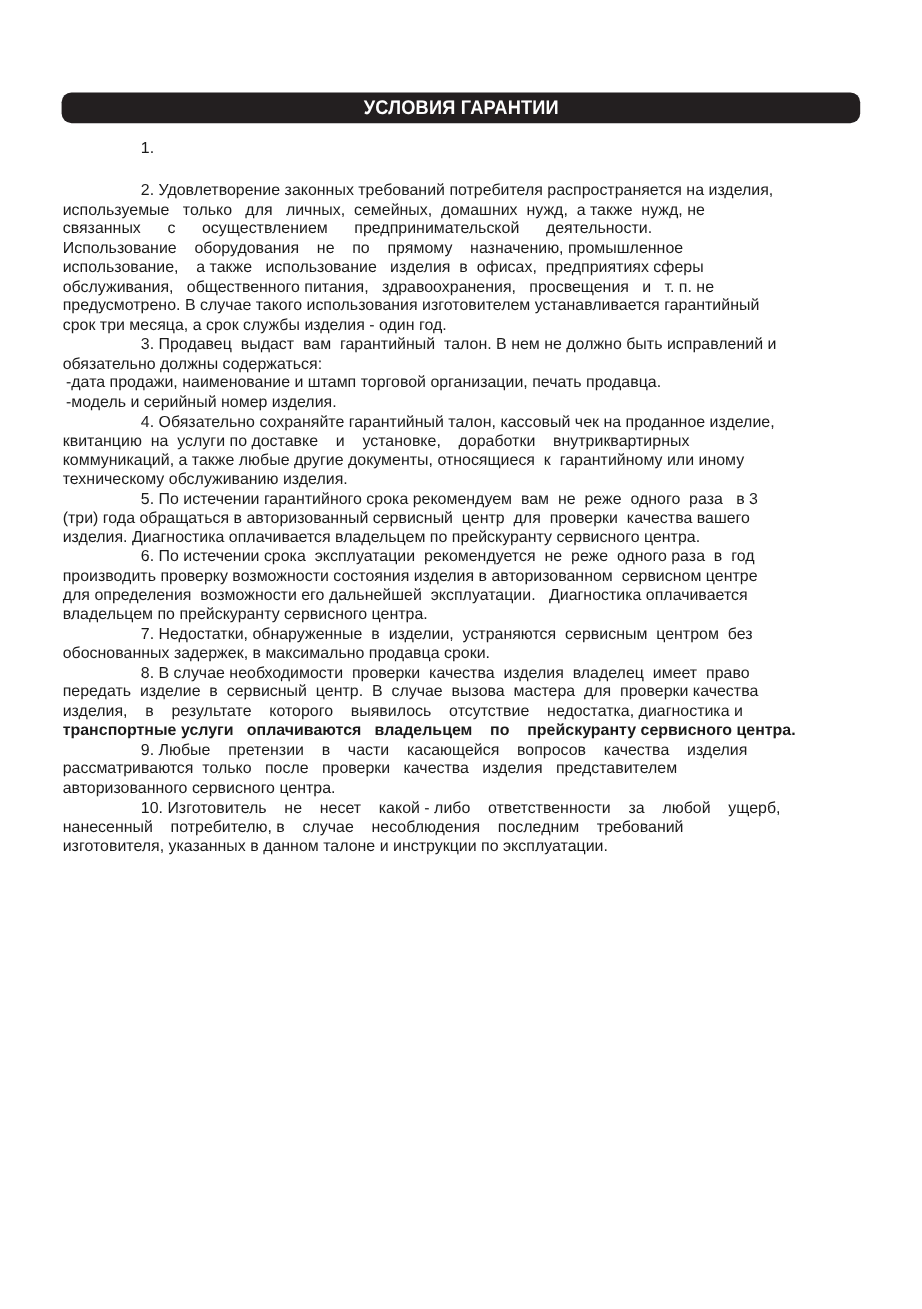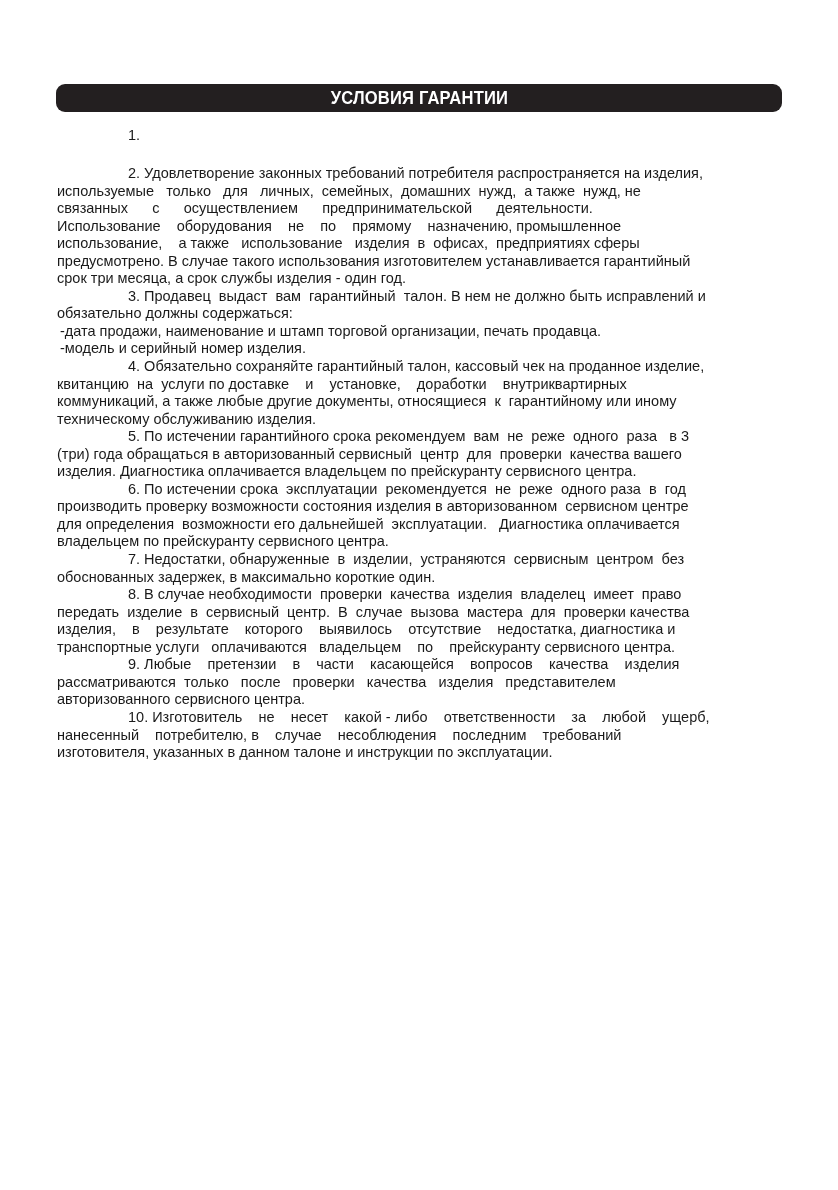--- a/index.html
+++ b/index.html
@@ -73,20 +73,21 @@
 <div class="item-one">1.</div>
 
 <div class="content">
 
   <div>
     <span class="line indent" style="white-space: pre; display: block;"><span style="white-space: pre; display: inline-block; transform-origin: left center;">2. Удовлетворение законных требований потребителя распространяется на изделия,</span></span>
     <span class="line" style="white-space: pre; display: block;"><span style="white-space: pre; display: inline-block; transform-origin: left center;">используемые   только   для   личных,  семейных,  домашних  нужд,  а также  нужд, не</span></span>
     <span class="line" style="white-space: pre; display: block;"><span style="white-space: pre; display: inline-block; transform-origin: left center;">связанных      с      осуществлением      предпринимательской      деятельности.</span></span>
     <span class="line" style="white-space: pre; display: block;"><span style="white-space: pre; display: inline-block; transform-origin: left center;">Использование    оборудования    не    по    прямому    назначению, промышленное</span></span>
     <span class="line" style="white-space: pre; display: block;"><span style="white-space: pre; display: inline-block; transform-origin: left center;">использование,    а также   использование   изделия  в  офисах,  предприятиях сферы</span></span>
+    <span class="line" style="white-space: pre; display: block;"><span style="white-space: pre; display: inline-block; transform-origin: left center;">обслуживания,   общественного питания,   здравоохранения,   просвещения   и   т. п. не</span></span>
     <span class="line" style="white-space: pre; display: block;"><span style="white-space: pre; display: inline-block; transform-origin: left center;">предусмотрено. В случае такого использования изготовителем устанавливается гарантийный</span></span>
     <span class="line" style="white-space: pre; display: block;"><span style="white-space: pre; display: inline-block; transform-origin: left center;">срок три месяца, а срок службы изделия - один год.</span></span>
   </div>
 
   <div>
     <span class="line indent" style="white-space: pre; display: block;"><span style="white-space: pre; display: inline-block; transform-origin: left center;">3. Продавец  выдаст  вам  гарантийный  талон. В нем не должно быть исправлений и</span></span>
     <span class="line" style="white-space: pre; display: block;"><span style="white-space: pre; display: inline-block; transform-origin: left center;">обязательно должны содержаться:</span></span>
     <span class="line bullet" style="white-space: pre; display: block;"><span style="white-space: pre; display: inline-block; transform-origin: left center;">-дата продажи, наименование и штамп торговой организации, печать продавца.</span></span>
     <span class="line bullet" style="white-space: pre; display: block;"><span style="white-space: pre; display: inline-block; transform-origin: left center;">-модель и серийный номер изделия.</span></span>
   </div>
@@ -106,28 +107,28 @@
 
   <div>
     <span class="line indent" style="white-space: pre; display: block;"><span style="white-space: pre; display: inline-block; transform-origin: left center;">6. По истечении срока  эксплуатации  рекомендуется  не  реже  одного раза  в  год</span></span>
     <span class="line" style="white-space: pre; display: block;"><span style="white-space: pre; display: inline-block; transform-origin: left center;">производить проверку возможности состояния изделия в авторизованном  сервисном центре</span></span>
     <span class="line" style="white-space: pre; display: block;"><span style="white-space: pre; display: inline-block; transform-origin: left center;">для определения  возможности его дальнейшей  эксплуатации.   Диагностика оплачивается</span></span>
     <span class="line" style="white-space: pre; display: block;"><span style="white-space: pre; display: inline-block; transform-origin: left center;">владельцем по прейскуранту сервисного центра.</span></span>
   </div>
 
   <div>
     <span class="line indent" style="white-space: pre; display: block;"><span style="white-space: pre; display: inline-block; transform-origin: left center;">7. Недостатки, обнаруженные  в  изделии,  устраняются  сервисным  центром  без</span></span>
-    <span class="line" style="white-space: pre; display: block;"><span style="white-space: pre; display: inline-block; transform-origin: left center;">обоснованных задержек, в максимально короткие один.</span></span>
+    <span class="line" style="white-space: pre; display: block;"><span style="white-space: pre; display: inline-block; transform-origin: left center;">обоснованных задержек, в максимально продавца сроки.</span></span>
   </div>
 
   <div>
     <span class="line indent" style="white-space: pre; display: block;"><span style="white-space: pre; display: inline-block; transform-origin: left center;">8. В случае необходимости  проверки  качества  изделия  владелец  имеет  право</span></span>
     <span class="line" style="white-space: pre; display: block;"><span style="white-space: pre; display: inline-block; transform-origin: left center;">передать  изделие  в  сервисный  центр.  В  случае  вызова  мастера  для  проверки качества</span></span>
     <span class="line" style="white-space: pre; display: block;"><span style="white-space: pre; display: inline-block; transform-origin: left center;">изделия,    в    результате    которого    выявилось    отсутствие    недостатка, диагностика и</span></span>
-    <span class="line" style="white-space: pre; display: block;"><span style="white-space: pre; display: inline-block; transform-origin: left center;">транспортные услуги   оплачиваются   владельцем    по    прейскуранту сервисного центра.</span></span>
+    <span class="line" style="white-space: pre; display: block;"><span style="white-space: pre; display: inline-block; transform-origin: left center; font-weight: bold;">транспортные услуги   оплачиваются   владельцем    по    прейскуранту сервисного центра.</span></span>
   </div>
 
   <div>
     <span class="line indent" style="white-space: pre; display: block;"><span style="white-space: pre; display: inline-block; transform-origin: left center;">9. Любые    претензии    в    части    касающейся    вопросов    качества    изделия</span></span>
     <span class="line" style="white-space: pre; display: block;"><span style="white-space: pre; display: inline-block; transform-origin: left center;">рассматриваются  только   после   проверки   качества   изделия   представителем</span></span>
     <span class="line" style="white-space: pre; display: block;"><span style="white-space: pre; display: inline-block; transform-origin: left center;">авторизованного сервисного центра.</span></span>
   </div>
 
   <div>
     <span class="line indent" style="white-space: pre; display: block;"><span style="white-space: pre; display: inline-block; transform-origin: left center;">10. Изготовитель    не    несет    какой - либо    ответственности    за    любой    ущерб,</span></span>

